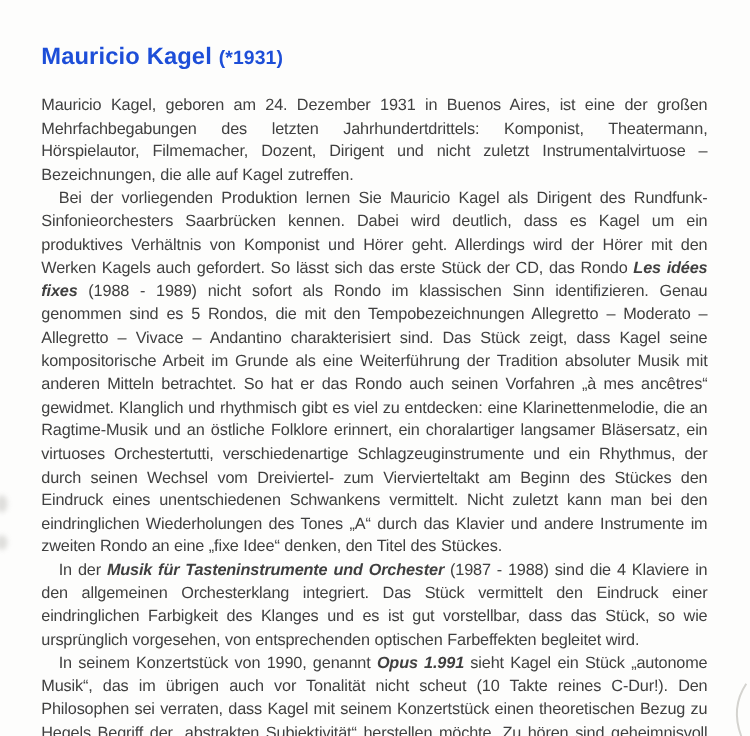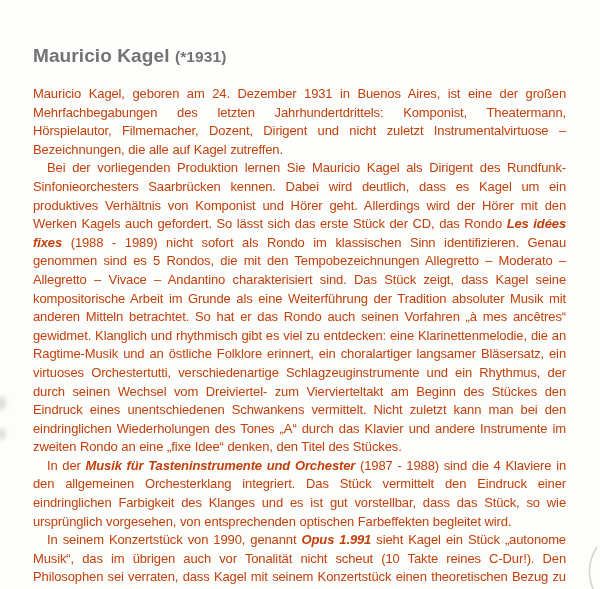--- a/index.html
+++ b/index.html
@@ -19,36 +19,36 @@
     box-sizing: border-box;
     width: 600px;
     height: 589px;
     padding: 27px 34px 0 33px;
     position: relative;
   }
   .page-title {
     font-size: 19px;
     line-height: 22px;
     font-weight: bold;
-    color: #737373;
-    margin: 18px 0 17px 0;
+    color: #1d4ed8;
+    margin: 8px 0 17px 0;
     letter-spacing: 0.1px;
   }
   .page-title .birth-year {
     font-size: 15.5px;
     font-weight: bold;
   }
   .article-body p.para {
     margin: 0;
     text-align: justify;
     font-size: 13px;
     line-height: 18.6px;
     letter-spacing: -0.12px;
     word-spacing: 0.2px;
-    color: #c2410c;
+    color: #404040;
   }
   .article-body p.para.indent {
     text-indent: 14px;
   }
   .work-title {
     font-weight: bold;
     font-style: italic;
   }
   
   .edge-smudge {

